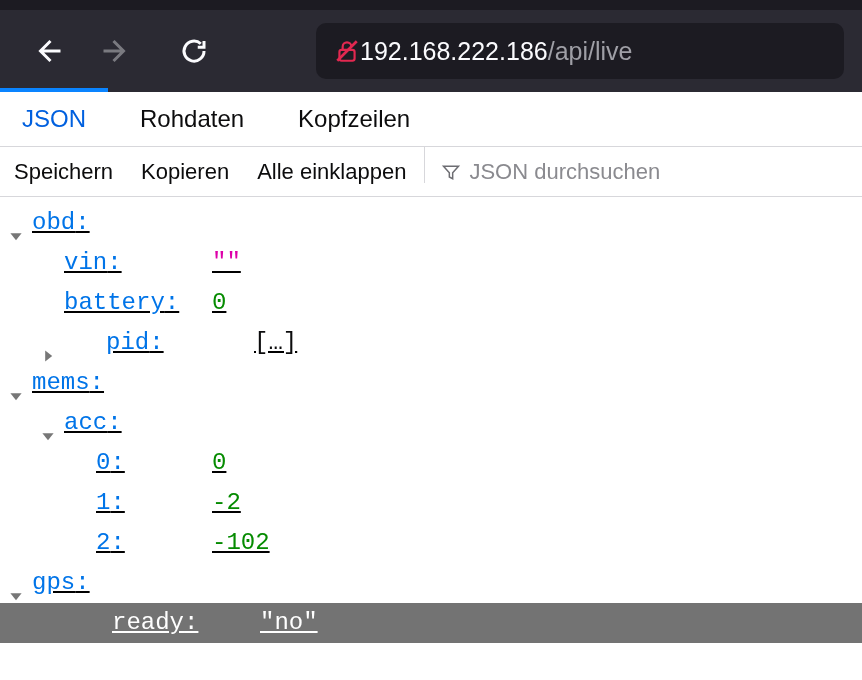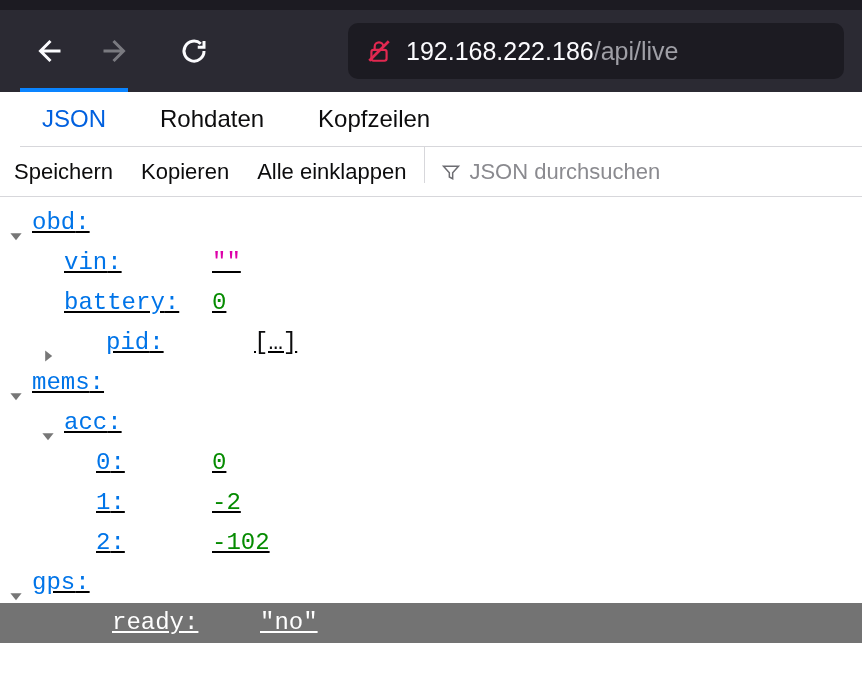--- a/index.html
+++ b/index.html
@@ -31,49 +31,47 @@
     height: 56px;
     display: flex;
     align-items: center;
     justify-content: center;
     color: #fbfbfe;
   }
   .nav-btn.disabled { color: #7a7a80; }
   .nav-btn svg { width: 30px; height: 30px; stroke: currentColor; fill: none; stroke-width: 2.4; }
 
   .address-bar {
-    margin-left: 116px;
+    margin-left: 84px;
     background: #1c1b22;
     border-radius: 10px;
     height: 56px;
     display: flex;
     align-items: center;
     padding: 0 18px;
-    gap: 14px;
     flex: 1;
     min-width: 0;
   }
   .lock-icon { color: #e22850; display:flex; align-items:center;}
   .lock-icon svg { width: 26px; height: 26px; }
   .url {
     font-size: 25px;
     color: #fbfbfe;
     white-space: nowrap;
     overflow: hidden;
   }
   .url .path { color: #9f9fa6; }
 
   
   .tabs {
     background: #fff;
     height: 55px;
     display: flex;
     align-items: stretch;
     border-bottom: 1px solid #d7d7db;
-    margin-left: 20px;
   }
   .tab {
     padding: 0 22px;
     display: flex;
     align-items: center;
     font-size: 24px;
     color: #0c0c0d;
     cursor: pointer;
     position: relative;
   }

